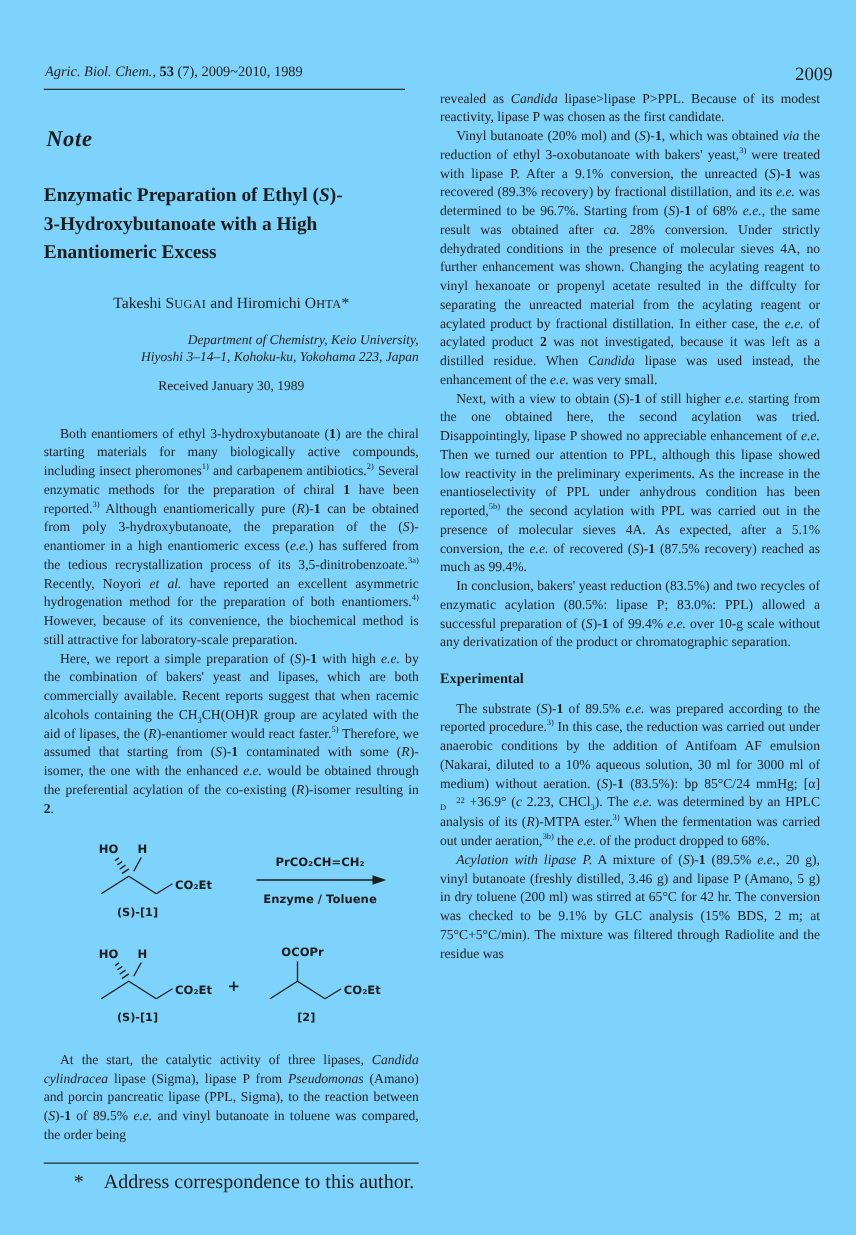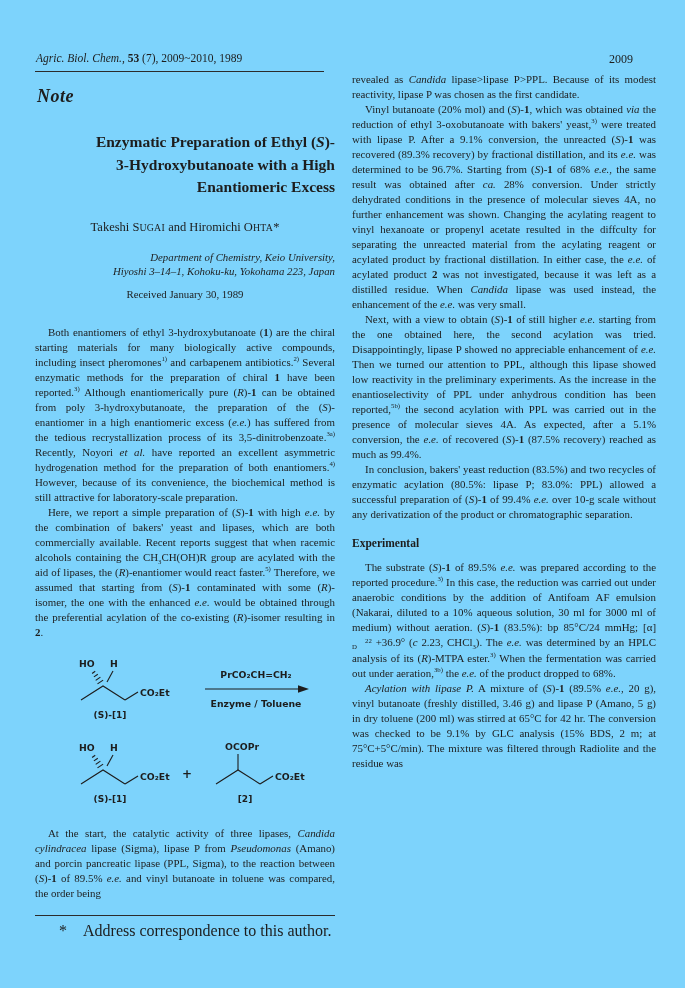--- a/index.html
+++ b/index.html
@@ -1,25 +1,25 @@
 <!DOCTYPE html>
 <html><head>
 <meta charset="utf-8">
 <style>
   html,body{margin:0;padding:0;background:#e8e8e8;}
   .page{position:relative;width:685px;height:988px;background:#7dd3fc;color:#1d1d1d;
         font-family:"Liberation Serif","DejaVu Serif",serif;overflow:hidden;}
   .running-head{position:absolute;left:36px;top:52px;font-size:11.5px;}
-  .page-number{position:absolute;right:52px;top:52px;font-size:12px;}
+  .page-number{position:absolute;right:19px;top:52px;font-size:15px;}
   .head-rule{position:absolute;left:35px;top:71px;width:289px;height:1.2px;background:#2b2b2b;}
-  .col{position:absolute;top:84px;}
+  .col{position:absolute;top:99px;}
   .col-left{left:35px;width:300px;}
   .col-right{left:352px;width:304px;top:72px;}
   .note{font-size:18px;font-weight:bold;font-style:italic;margin:2px 0 24px 2px;letter-spacing:.5px;}
-  .title{font-size:15.5px;font-weight:bold;text-align:right;line-height:22.5px;margin:0 0 21px 0;}
+  .title{font-size:15.5px;font-weight:bold;text-align:left;line-height:22.5px;margin:0 0 21px 0;}
   .authors{text-align:center;font-size:12.5px;margin:0 0 15px 0;}
   .sc{font-size:9.8px;letter-spacing:.3px;}
   .affiliation{text-align:right;font-style:italic;font-size:10.8px;line-height:14.5px;margin:0 0 9px 0;}
   .received{text-align:center;font-size:10.8px;margin:0 0 25px 0;}
   p.body{font-size:10.9px;line-height:15px;text-align:justify;margin:0;}
   p.ind{text-indent:13px;}
   sup,sub{line-height:0;font-size:0.62em;}
   .stk{display:inline-block;font-size:6.8px;line-height:6.5px;vertical-align:-3px;text-align:left;}
   .exp-head{font-size:11.5px;font-weight:bold;text-align:left;margin:15px 0 11px 0;}
   .scheme{display:block;margin:11px 0 7px 0;}

